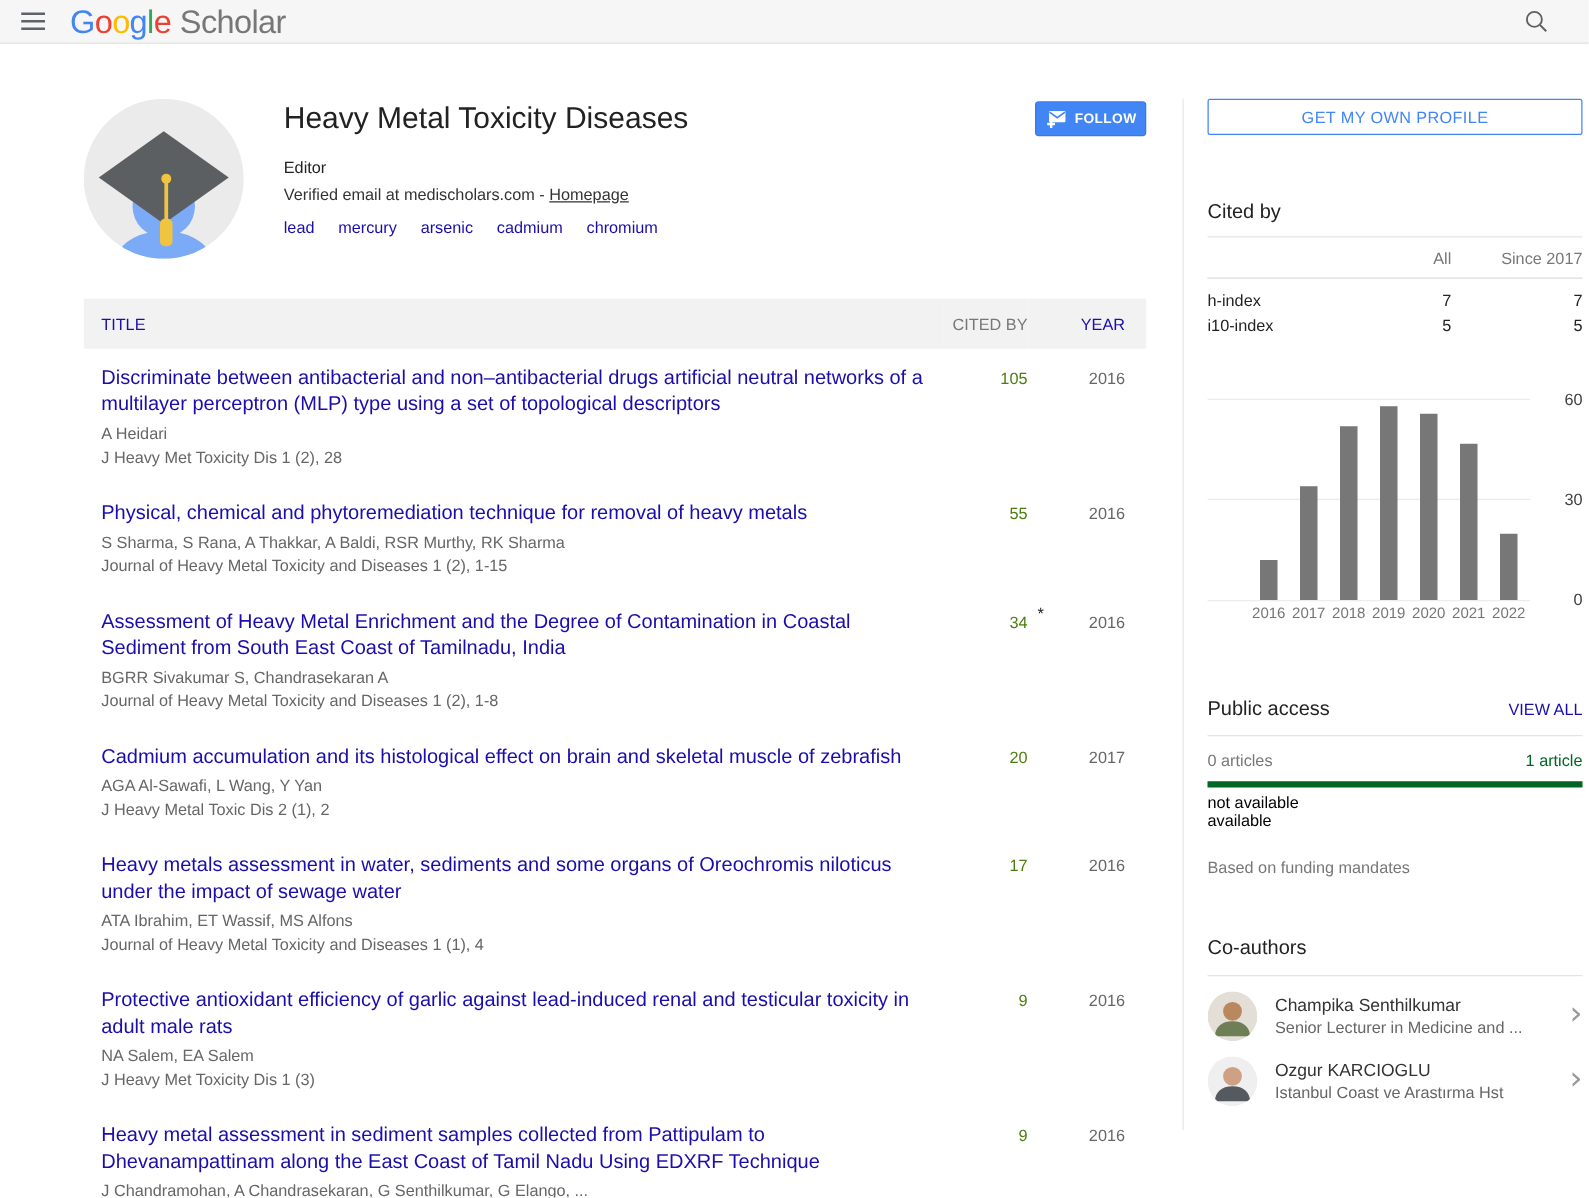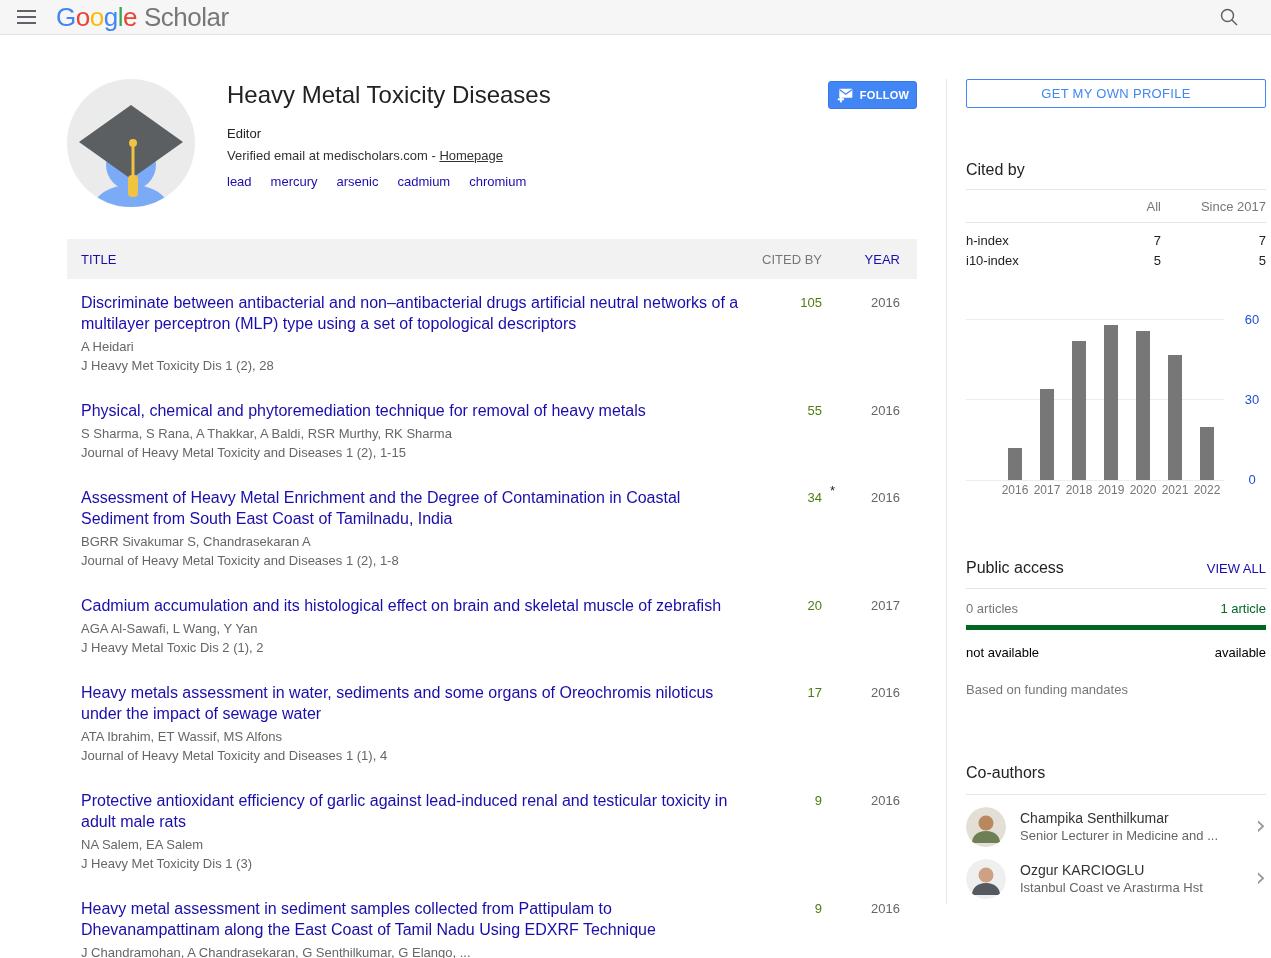--- a/index.html
+++ b/index.html
@@ -73,37 +73,37 @@
   table.stats thead td.num { }
   table.stats tbody tr:first-child td { padding-top:10px; }
   table.stats tbody td { color:#222; padding:2.5px 0; }
   table.stats td.lbl { color:#222; }
 
   
   .chart { position:relative; width:300px; height:182px; margin-top:49px; }
   .chart .plot { position:absolute; left:0; top:0; width:258px; height:160px; }
   .gridline { position:absolute; left:0; width:258px; height:1px; background:#ececec; }
   .bar { position:absolute; width:14px; background:#777; bottom:0; cursor:pointer; }
-  .ylab { position:absolute; left:272px; width:28px; text-align:center; font-size:13px; color:#1d4ed8; }
+  .ylab { position:absolute; left:272px; width:28px; text-align:right; font-size:13px; color:#404040; }
   .xlab { position:absolute; top:163px; width:40px; text-align:center; font-size:12px; color:#757575; }
 
   
   .pa-block { margin-top:57px; width:300px; }
   .pa-head { display:flex; align-items:baseline; justify-content:space-between;gap:12px; }
   .pa-head a { font-size:13px; color:#1a0dab; }
   .pa-divider { border:none; border-top:1px solid #e5e5e5; margin-top:11px; }
   .pa-counts { display:flex; justify-content:space-between; font-size:13px; margin-top:12px; }
   .pa-counts .gray { color:#777; }
   .pa-counts .green { color:#006621; }
   .pa-bar { height:5px; background:#006621; margin-top:9px; }
-  .pa-labels { display:flex; justify-content:space-between; font-size:13px; margin-top:15px; }
+  .pa-labels { display:flex; justify-content:flex-end; font-size:13px; margin-top:4px;flex-direction:column; }
   .pa-note { font-size:13px; color:#777; margin-top:22px; }
 
   
-  .coauth-block { margin-top:67px; width:300px; }
+  .coauth-block { margin-top:49px; width:300px; }
   .coauth-divider { border:none; border-top:1px solid #e5e5e5; margin-top:12px; margin-bottom:6px; }
   .coauthor { display:flex; align-items:center; padding:6px 0; cursor:pointer; }
   .co-avatar { width:40px; height:40px; border-radius:50%; flex:0 0 40px; overflow:hidden; }
   .co-text { margin-left:14px; flex:1; min-width:0; }
   .co-name { font-size:14px; color:#333; display:block; white-space:nowrap; overflow:hidden; }
   .co-aff { font-size:13px; color:#666; margin-top:2px; white-space:nowrap; overflow:hidden; }
   .co-chevron { color:#999; font-size:26px; line-height:20px; padding-bottom:4px; margin-left:6px; font-family:"DejaVu Sans", sans-serif; }
 </style>
 </head>
 <body>

